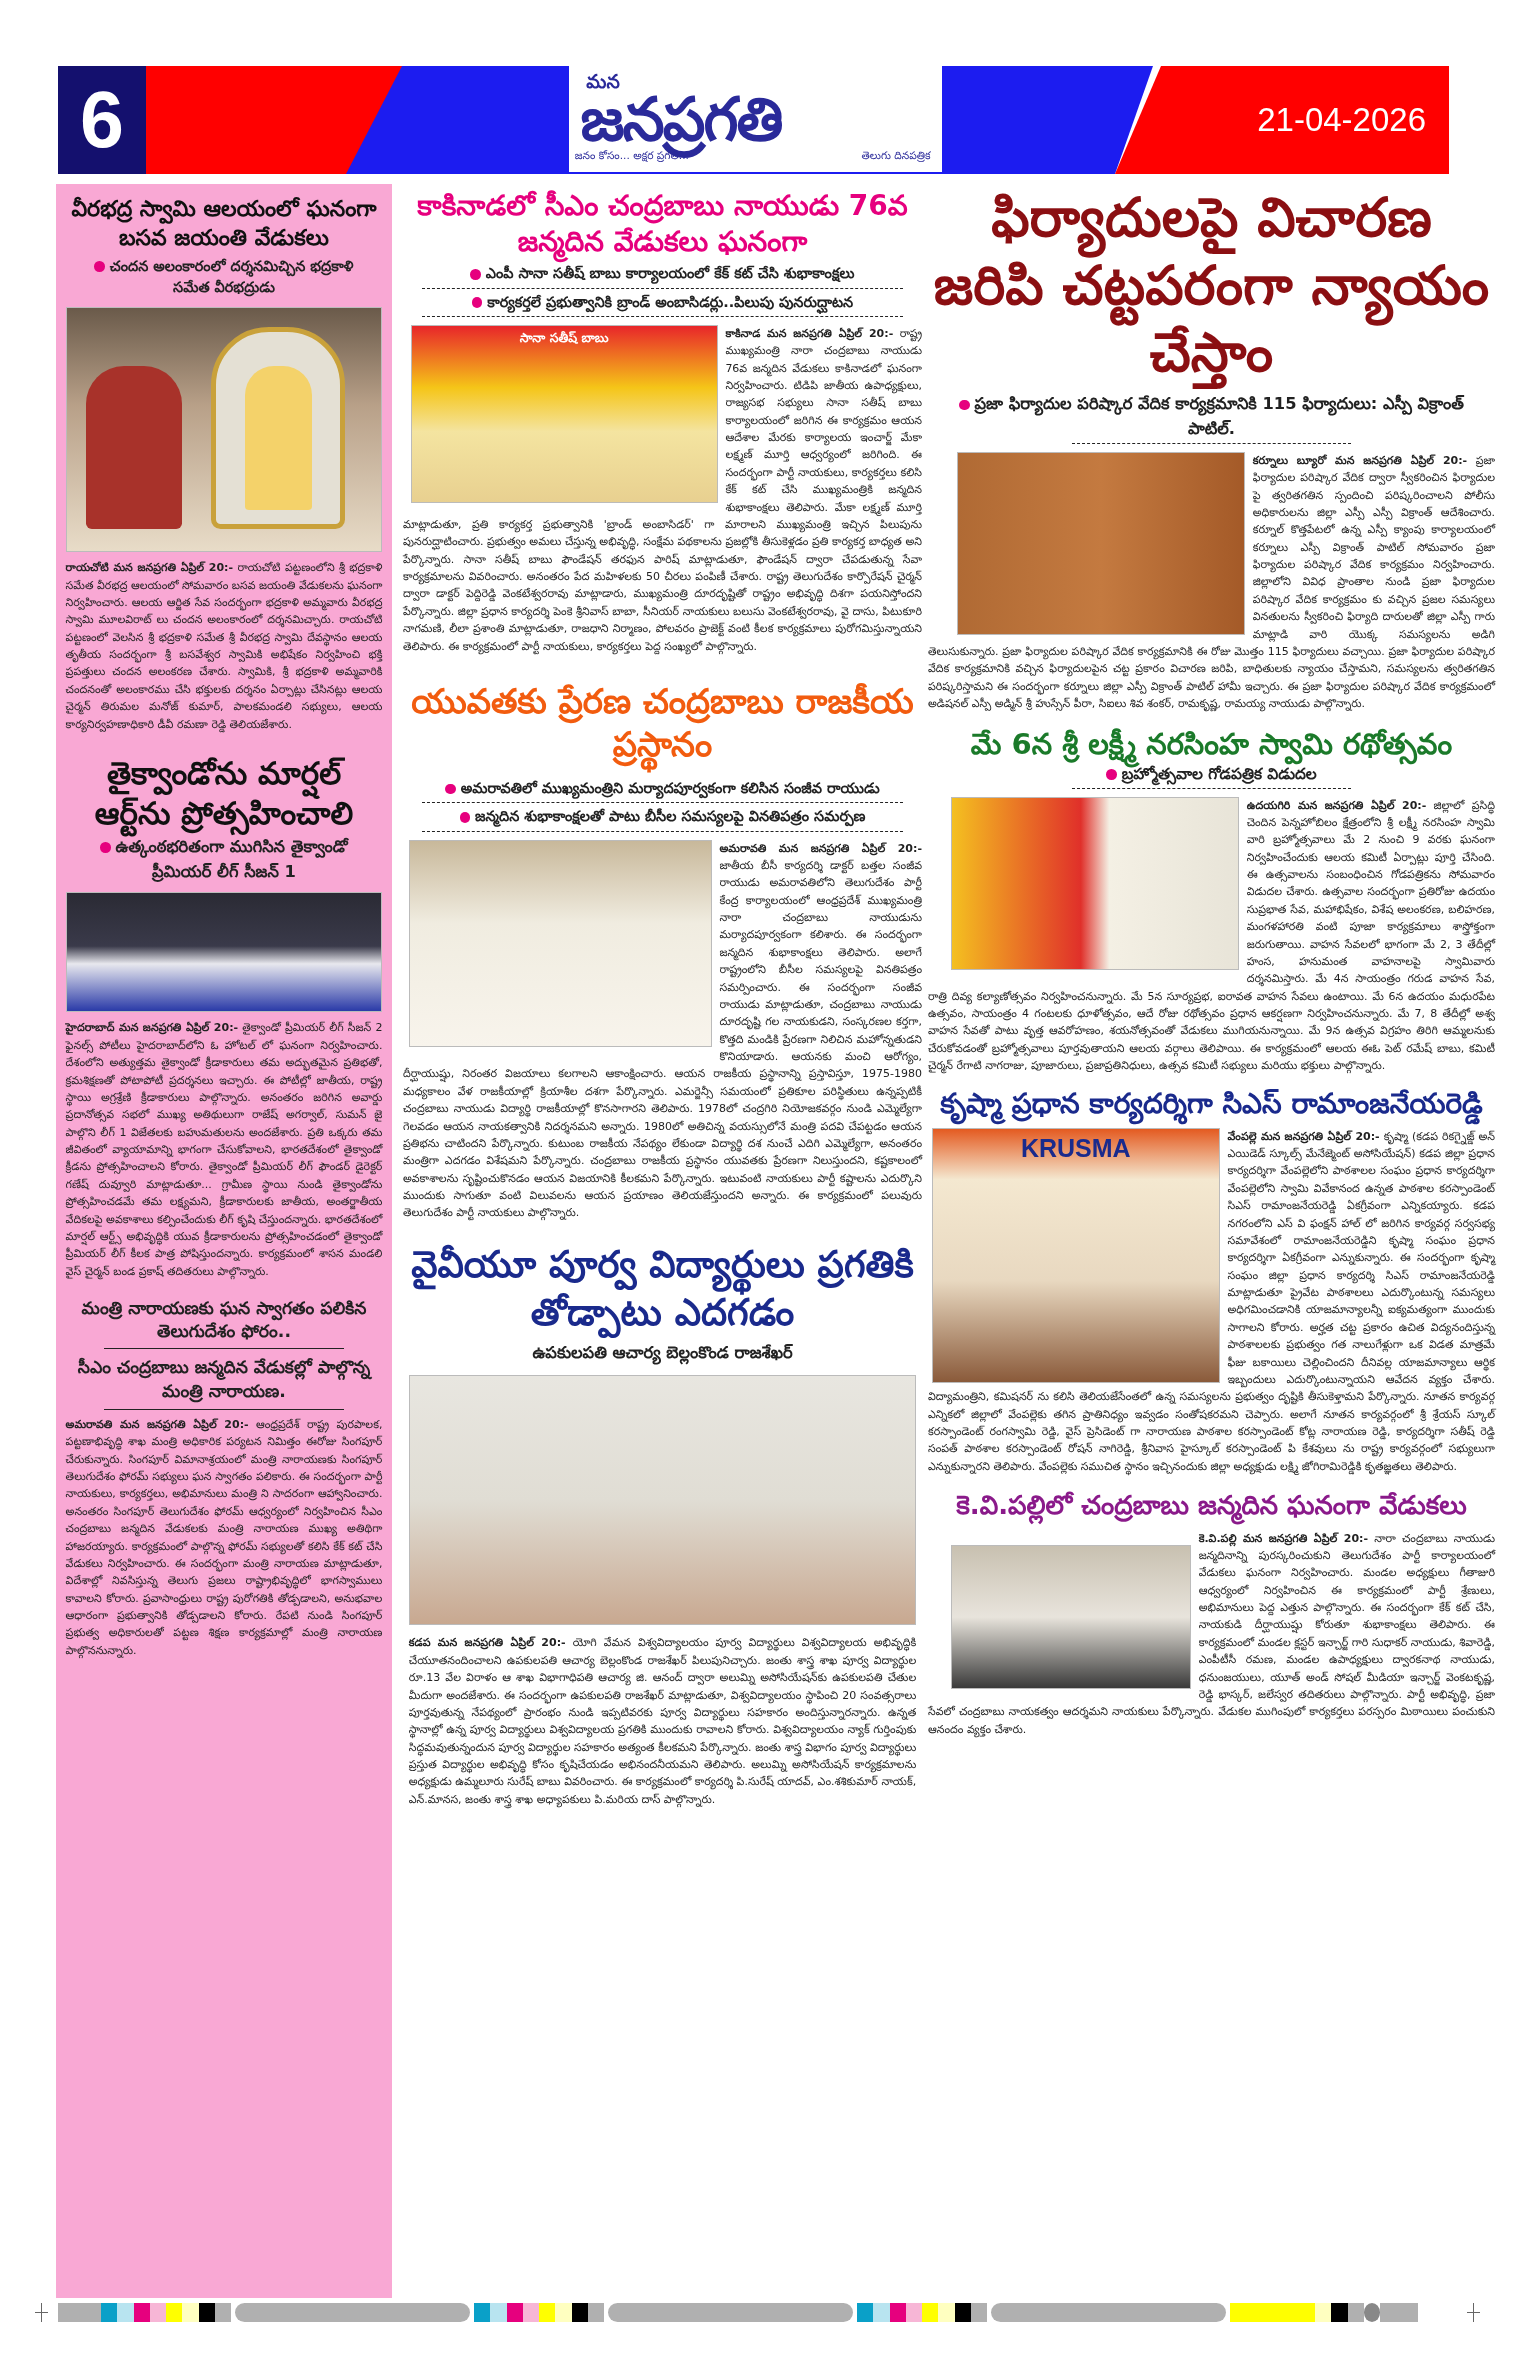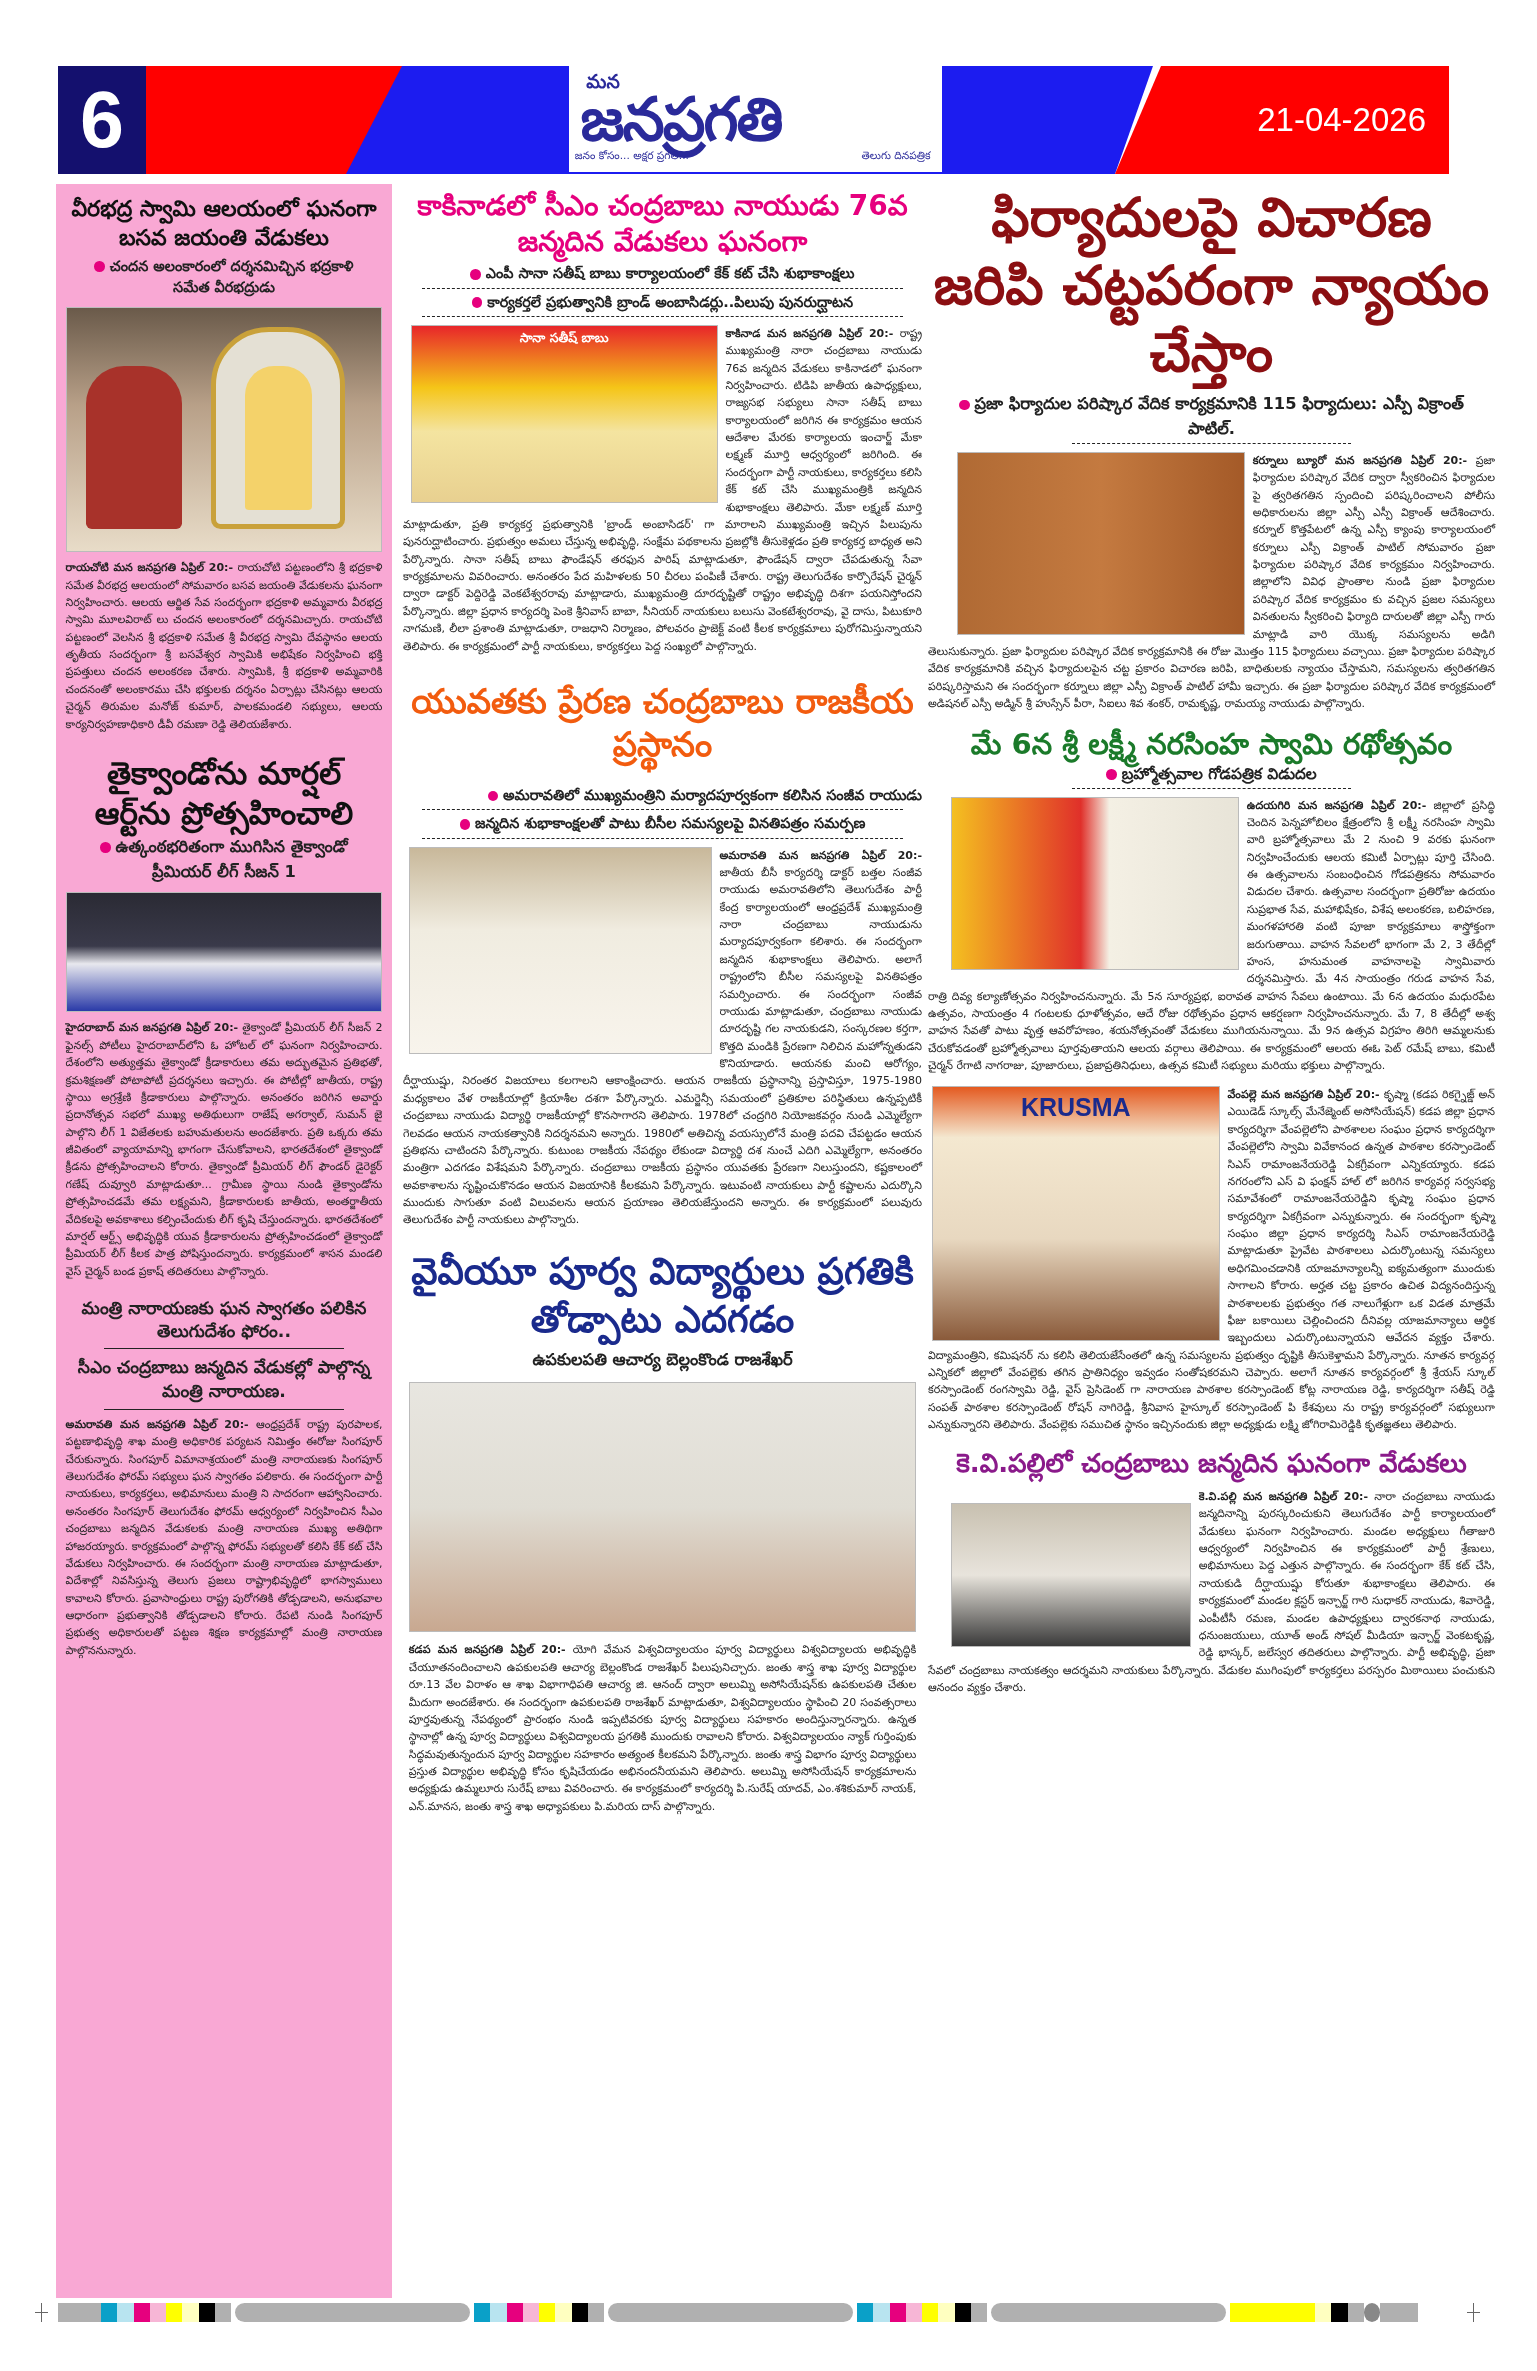--- a/index.html
+++ b/index.html
@@ -103,21 +103,21 @@
       <div class="photo" style="float:left; width:307px; height:178px; margin:0 7.7px 3.8px 7.7px; background:linear-gradient(180deg,#e8262a 0%,#f5c518 35%,#f4e4a0 60%,#e8d090 100%);">
         <div style="position:absolute;left:0;right:0;top:3.8px;text-align:center;color:#fff;font-weight:bold;font-size:12.5px;">సానా సతీష్ బాబు</div>
       </div>
       <p class="body"><b>కాకినాడ మన జనప్రగతి ఏప్రిల్ 20:-</b> <span>రాష్ట్ర ముఖ్యమంత్రి నారా చంద్రబాబు నాయుడు 76వ జన్మదిన వేడుకలు కాకినాడలో ఘనంగా నిర్వహించారు. టిడిపి జాతీయ ఉపాధ్యక్షులు, రాజ్యసభ సభ్యులు సానా సతీష్ బాబు కార్యాలయంలో జరిగిన ఈ కార్యక్రమం ఆయన ఆదేశాల మేరకు కార్యాలయ ఇంచార్జ్ మేకా లక్ష్మణ్ మూర్తి ఆధ్వర్యంలో జరిగింది. ఈ సందర్భంగా పార్టీ నాయకులు, కార్యకర్తలు కలిసి కేక్ కట్ చేసి ముఖ్యమంత్రికి జన్మదిన శుభాకాంక్షలు తెలిపారు. మేకా లక్ష్మణ్ మూర్తి మాట్లాడుతూ, ప్రతి కార్యకర్త ప్రభుత్వానికి 'బ్రాండ్ అంబాసిడర్' గా మారాలని ముఖ్యమంత్రి ఇచ్చిన పిలుపును పునరుద్ఘాటించారు. ప్రభుత్వం అమలు చేస్తున్న అభివృద్ధి, సంక్షేమ పథకాలను ప్రజల్లోకి తీసుకెళ్లడం ప్రతి కార్యకర్త బాధ్యత అని పేర్కొన్నారు. సానా సతీష్ బాబు ఫౌండేషన్ తరఫున పారిష్ మాట్లాడుతూ, ఫౌండేషన్ ద్వారా చేపడుతున్న సేవా కార్యక్రమాలను వివరించారు. అనంతరం పేద మహిళలకు 50 చీరలు పంపిణీ చేశారు. రాష్ట్ర తెలుగుదేశం కార్పొరేషన్ చైర్మన్ ద్వారా డాక్టర్ పెద్దిరెడ్డి వెంకటేశ్వరరావు మాట్లాడారు, ముఖ్యమంత్రి దూరదృష్టితో రాష్ట్రం అభివృద్ధి దిశగా పయనిస్తోందని పేర్కొన్నారు. జిల్లా ప్రధాన కార్యదర్శి పెంకె శ్రీనివాస్ బాబా, సీనియర్ నాయకులు బలుసు వెంకటేశ్వరరావు, వై దాసు, పిటుకూరి నాగమణి, లీలా ప్రశాంతి మాట్లాడుతూ, రాజధాని నిర్మాణం, పోలవరం ప్రాజెక్ట్ వంటి కీలక కార్యక్రమాలు పురోగమిస్తున్నాయని తెలిపారు. ఈ కార్యక్రమంలో పార్టీ నాయకులు, కార్యకర్తలు పెద్ద సంఖ్యలో పాల్గొన్నారు.</span></p>
       <div style="clear:both"></div>
     </div>
   </article>
 
   <article style="margin-top:25px;">
     <h2 class="hl" style="font-size:34px; color:#f25c0f;">యువతకు ప్రేరణ చంద్రబాబు రాజకీయ ప్రస్థానం</h2>
-    <div class="sub" style="margin-top:18px;text-align:right;"><span class="dot"></span><span>అమరావతిలో ముఖ్యమంత్రిని మర్యాదపూర్వకంగా కలిసిన సంజీవ రాయుడు</span></div>
+    <div class="sub" style="margin-top:11px;"><span class="dot"></span><span>అమరావతిలో ముఖ్యమంత్రిని మర్యాదపూర్వకంగా కలిసిన సంజీవ రాయుడు</span></div>
     <div class="dash"></div>
     <div class="sub"><span class="dot"></span><span>జన్మదిన శుభాకాంక్షలతో పాటు బీసీల సమస్యలపై వినతిపత్రం సమర్పణ</span></div>
     <div class="dash"></div>
     <div style="margin-top:7.7px;">
       <div class="photo" style="float:left; width:303px; height:207px; margin:0 7.7px 3.8px 5.8px; background:linear-gradient(180deg,#c8b89a 0%,#f0ece0 40%,#f8f4ec 100%);"></div>
       <p class="body"><b>అమరావతి మన జనప్రగతి ఏప్రిల్ 20:-</b> <span>జాతీయ బీసీ కార్యదర్శి డాక్టర్ బత్తల సంజీవ రాయుడు అమరావతిలోని తెలుగుదేశం పార్టీ కేంద్ర కార్యాలయంలో ఆంధ్రప్రదేశ్ ముఖ్యమంత్రి నారా చంద్రబాబు నాయుడును మర్యాదపూర్వకంగా కలిశారు. ఈ సందర్భంగా జన్మదిన శుభాకాంక్షలు తెలిపారు. అలాగే రాష్ట్రంలోని బీసీల సమస్యలపై వినతిపత్రం సమర్పించారు. ఈ సందర్భంగా సంజీవ రాయుడు మాట్లాడుతూ, చంద్రబాబు నాయుడు దూరదృష్టి గల నాయకుడని, సంస్కరణల కర్తగా, కొత్తది మండికి ప్రేరణగా నిలిచిన మహోన్నతుడని కొనియాడారు. ఆయనకు మంచి ఆరోగ్యం, దీర్ఘాయుష్షు, నిరంతర విజయాలు కలగాలని ఆకాంక్షించారు. ఆయన రాజకీయ ప్రస్థానాన్ని ప్రస్తావిస్తూ, 1975-1980 మధ్యకాలం వేళ రాజకీయాల్లో క్రియాశీల దశగా పేర్కొన్నారు. ఎమర్జెన్సీ సమయంలో ప్రతికూల పరిస్థితులు ఉన్నప్పటికీ చంద్రబాబు నాయుడు విద్యార్థి రాజకీయాల్లో కొనసాగారని తెలిపారు. 1978లో చంద్రగిరి నియోజకవర్గం నుండి ఎమ్మెల్యేగా గెలవడం ఆయన నాయకత్వానికి నిదర్శనమని అన్నారు. 1980లో అతిచిన్న వయస్సులోనే మంత్రి పదవి చేపట్టడం ఆయన ప్రతిభను చాటిందని పేర్కొన్నారు. కుటుంబ రాజకీయ నేపథ్యం లేకుండా విద్యార్థి దశ నుంచే ఎదిగి ఎమ్మెల్యేగా, అనంతరం మంత్రిగా ఎదగడం విశేషమని పేర్కొన్నారు. చంద్రబాబు రాజకీయ ప్రస్థానం యువతకు ప్రేరణగా నిలుస్తుందని, కష్టకాలంలో అవకాశాలను సృష్టించుకొనడం ఆయన విజయానికి కీలకమని పేర్కొన్నారు. ఇటువంటి నాయకులు పార్టీ కష్టాలను ఎదుర్కొని ముందుకు సాగుతూ వంటి విలువలను ఆయన ప్రయాణం తెలియజేస్తుందని అన్నారు. ఈ కార్యక్రమంలో పలువురు తెలుగుదేశం పార్టీ నాయకులు పాల్గొన్నారు.</span></p>
       <div style="clear:both"></div>
     </div>
   </article>
 
@@ -146,20 +146,21 @@
     <div class="sub" style="font-size:15.4px;"><span class="dot"></span><span>బ్రహ్మోత్సవాల గోడపత్రిక విడుదల</span></div>
     <div class="dash" style="margin:1.9px 144px;"></div>
     <div style="margin-top:7.7px;">
       <div class="photo" style="float:left; width:288px; height:173px; margin:0 7.7px 3.8px 23px; background:linear-gradient(90deg,#f4c020 0%,#e0302a 45%,#f4f0e4 55%,#e8e4d8 100%);"></div>
       <p class="body"><b>ఉదయగిరి మన జనప్రగతి ఏప్రిల్ 20:-</b> <span>జిల్లాలో ప్రసిద్ధి చెందిన పెన్నహోబిలం క్షేత్రంలోని శ్రీ లక్ష్మీ నరసింహ స్వామి వారి బ్రహ్మోత్సవాలు మే 2 నుంచి 9 వరకు ఘనంగా నిర్వహించేందుకు ఆలయ కమిటీ ఏర్పాట్లు పూర్తి చేసింది. ఈ ఉత్సవాలను సంబంధించిన గోడపత్రికను సోమవారం విడుదల చేశారు. ఉత్సవాల సందర్భంగా ప్రతిరోజు ఉదయం సుప్రభాత సేవ, మహాభిషేకం, విశేష అలంకరణ, బలిహరణ, మంగళహారతి వంటి పూజా కార్యక్రమాలు శాస్త్రోక్తంగా జరుగుతాయి. వాహన సేవలలో భాగంగా మే 2, 3 తేదీల్లో హంస, హనుమంత వాహనాలపై స్వామివారు దర్శనమిస్తారు. మే 4న సాయంత్రం గరుడ వాహన సేవ, రాత్రి దివ్య కల్యాణోత్సవం నిర్వహించనున్నారు. మే 5న సూర్యప్రభ, ఐరావత వాహన సేవలు ఉంటాయి. మే 6న ఉదయం మధురపేట ఉత్సవం, సాయంత్రం 4 గంటలకు ధూళోత్సవం, ఆదే రోజు రథోత్సవం ప్రధాన ఆకర్షణగా నిర్వహించనున్నారు. మే 7, 8 తేదీల్లో అశ్వ వాహన సేవతో పాటు వృత్త ఆవరోహణం, శయనోత్సవంతో వేడుకలు ముగియనున్నాయి. మే 9న ఉత్సవ విగ్రహం తిరిగి ఆమ్మలనుకు చేరుకోవడంతో బ్రహ్మోత్సవాలు పూర్తవుతాయని ఆలయ వర్గాలు తెలిపాయి. ఈ కార్యక్రమంలో ఆలయ ఈఓ పెట్ రమేష్ బాబు, కమిటీ చైర్మన్ రేగాటి నాగరాజు, పూజారులు, ప్రజాప్రతినిధులు, ఉత్సవ కమిటీ సభ్యులు మరియు భక్తులు పాల్గొన్నారు.</span></p>
       <div style="clear:both"></div>
     </div>
   </article>
 
   <article style="margin-top:11.5px;">
+    <h2 class="hl" style="font-size:28px; color:#1a2a8c;">కృష్మా ప్రధాన కార్యదర్శిగా సిఎస్ రామాంజనేయరెడ్డి</h2>
     <div style="margin-top:5.8px;">
       <div class="photo" style="float:left; width:288px; height:255px; margin:0 7.7px 3.8px 3.8px; background:linear-gradient(180deg,#e45a20 0%,#f4e8d0 20%,#e8d8c0 60%,#8a5a3a 100%);">
         <div style="position:absolute;left:0;right:0;top:5.8px;text-align:center;color:#1a2a8c;font:bold 25px 'Liberation Sans',sans-serif;">KRUSMA</div>
       </div>
       <p class="body"><b>వేంపల్లె మన జనప్రగతి ఏప్రిల్ 20:-</b> <span>కృష్మా (కడప రికగ్నైజ్డ్ అన్ ఎయిడెడ్ స్కూల్స్ మేనేజ్మెంట్ అసోసియేషన్) కడప జిల్లా ప్రధాన కార్యదర్శిగా వేంపల్లెలోని పాఠశాలల సంఘం ప్రధాన కార్యదర్శిగా వేంపల్లెలోని స్వామి వివేకానంద ఉన్నత పాఠశాల కరస్పాండెంట్ సిఎస్ రామాంజనేయరెడ్డి ఏకగ్రీవంగా ఎన్నికయ్యారు. కడప నగరంలోని ఎస్ వి ఫంక్షన్ హాల్ లో జరిగిన కార్యవర్గ సర్వసభ్య సమావేశంలో రామాంజనేయరెడ్డిని కృష్మా సంఘం ప్రధాన కార్యదర్శిగా ఏకగ్రీవంగా ఎన్నుకున్నారు. ఈ సందర్భంగా కృష్మా సంఘం జిల్లా ప్రధాన కార్యదర్శి సిఎస్ రామాంజనేయరెడ్డి మాట్లాడుతూ ప్రైవేట పాఠశాలలు ఎదుర్కొంటున్న సమస్యలు అధిగమించడానికి యాజమాన్యాలన్నీ ఐక్యమత్యంగా ముందుకు సాగాలని కోరారు. అర్హత చట్ట ప్రకారం ఉచిత విద్యనందిస్తున్న పాఠశాలలకు ప్రభుత్వం గత నాలుగేళ్లుగా ఒక విడత మాత్రమే ఫీజు బకాయిలు చెల్లించిందని దీనివల్ల యాజమాన్యాలు ఆర్థిక ఇబ్బందులు ఎదుర్కొంటున్నాయని ఆవేదన వ్యక్తం చేశారు. విద్యామంత్రిని, కమిషనర్ ను కలిసి తెలియజేసేంతలో ఉన్న సమస్యలను ప్రభుత్వం దృష్టికి తీసుకెళ్తామని పేర్కొన్నారు. నూతన కార్యవర్గ ఎన్నికలో జిల్లాలో వేంపల్లెకు తగిన ప్రాతినిధ్యం ఇవ్వడం సంతోషకరమని చెప్పారు. అలాగే నూతన కార్యవర్గంలో శ్రీ శ్రేయస్ స్కూల్ కరస్పాండెంట్ రంగస్వామి రెడ్డి, వైస్ ప్రెసిడెంట్ గా నారాయణ పాఠశాల కరస్పాండెంట్ కోట్ల నారాయణ రెడ్డి, కార్యదర్శిగా సతీష్ రెడ్డి సంపత్ పాఠశాల కరస్పాండెంట్ రోషన్ నాగిరెడ్డి, శ్రీనివాస హైస్కూల్ కరస్పాండెంట్ పి కేశవులు ను రాష్ట్ర కార్యవర్గంలో సభ్యులుగా ఎన్నుకున్నారని తెలిపారు. వేంపల్లెకు సముచిత స్థానం ఇచ్చినందుకు జిల్లా అధ్యక్షుడు లక్ష్మి జోగిరామిరెడ్డికి కృతజ్ఞతలు తెలిపారు.</span></p>
       <div style="clear:both"></div>
     </div>
   </article>
 
   <article style="margin-top:13.4px;">

